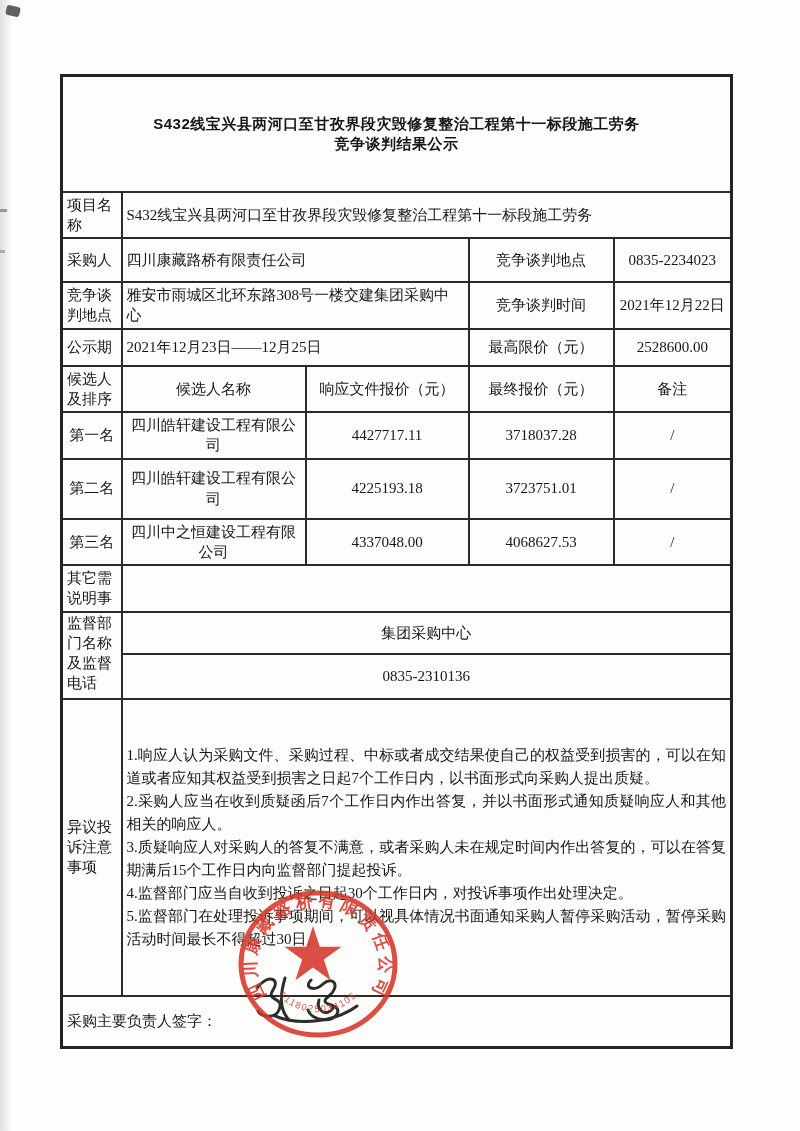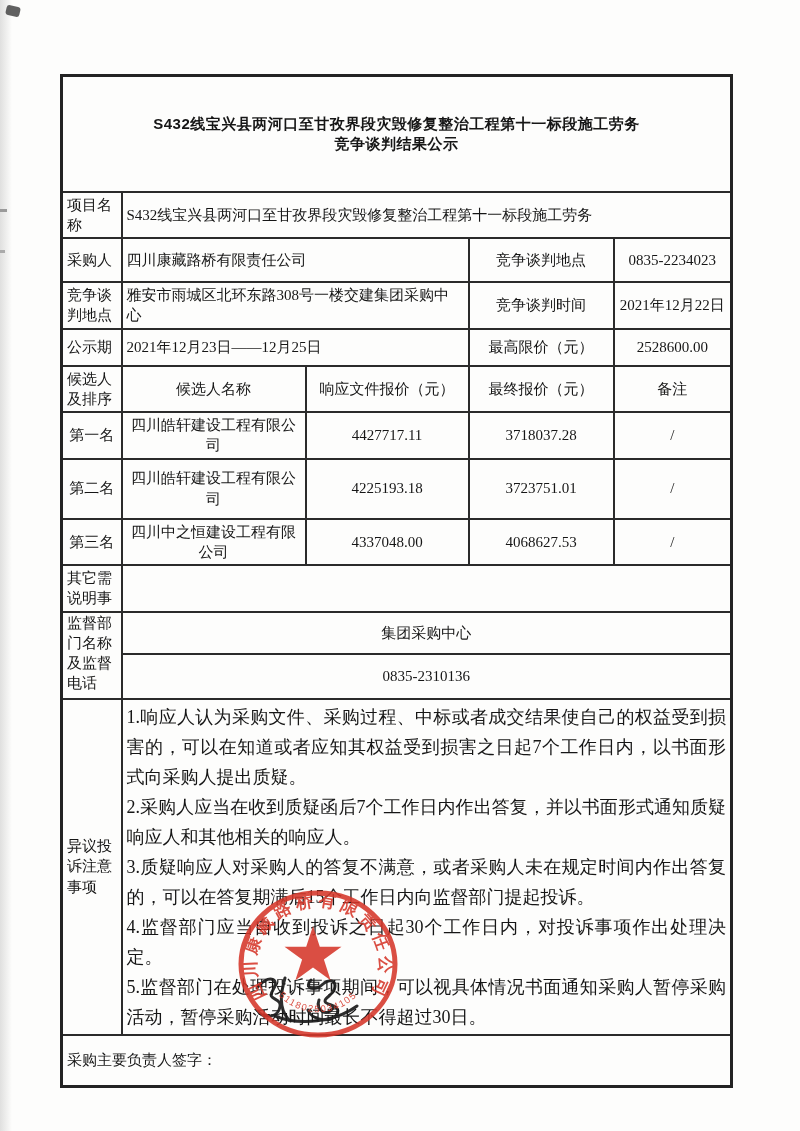--- a/index.html
+++ b/index.html
@@ -41,21 +41,21 @@
     font-weight:bold;
     font-size:21px;
     line-height:1.6;
     letter-spacing:.5px;
   }
   td.lbl{padding-left:6px;}
   td.lbl-center{text-align:left;font-family:Liberation Mono, monospace;}
   td.val{padding-left:7px;}
   td.center{text-align:center;}
   td.notice-cell{padding:6px 10px 6px 8px;}
-  .notice-line{font-size:18px;line-height:30px;text-align:justify;}
+  .notice-line{font-size:15px;line-height:23px;text-align:justify;}
   td.sign-cell{padding-left:7px;font-size:16px;margin-left:20px;}
 
   
   .seal{position:absolute;left:235px;top:888px;width:166px;height:156px;opacity:.88;}
   .signature{position:absolute;left:245px;top:966px;width:125px;height:62px;opacity:.92;}
 </style>
 </head>
 <body>
 
 <div class="page">

